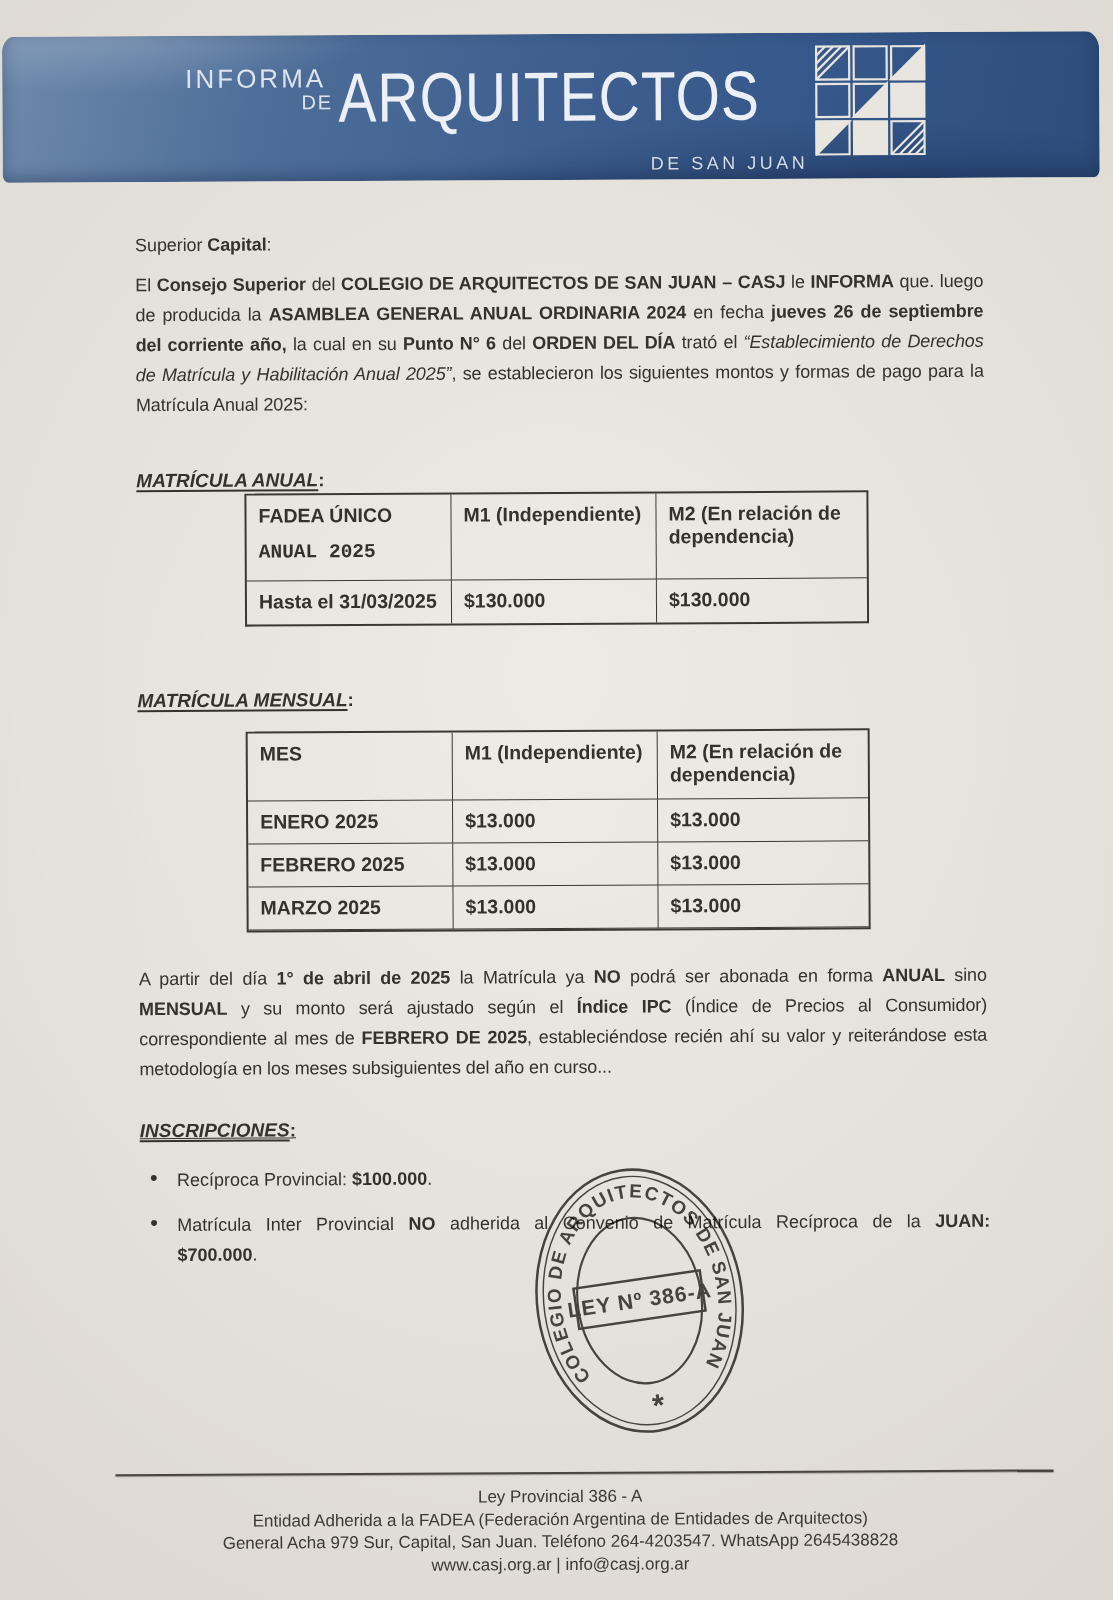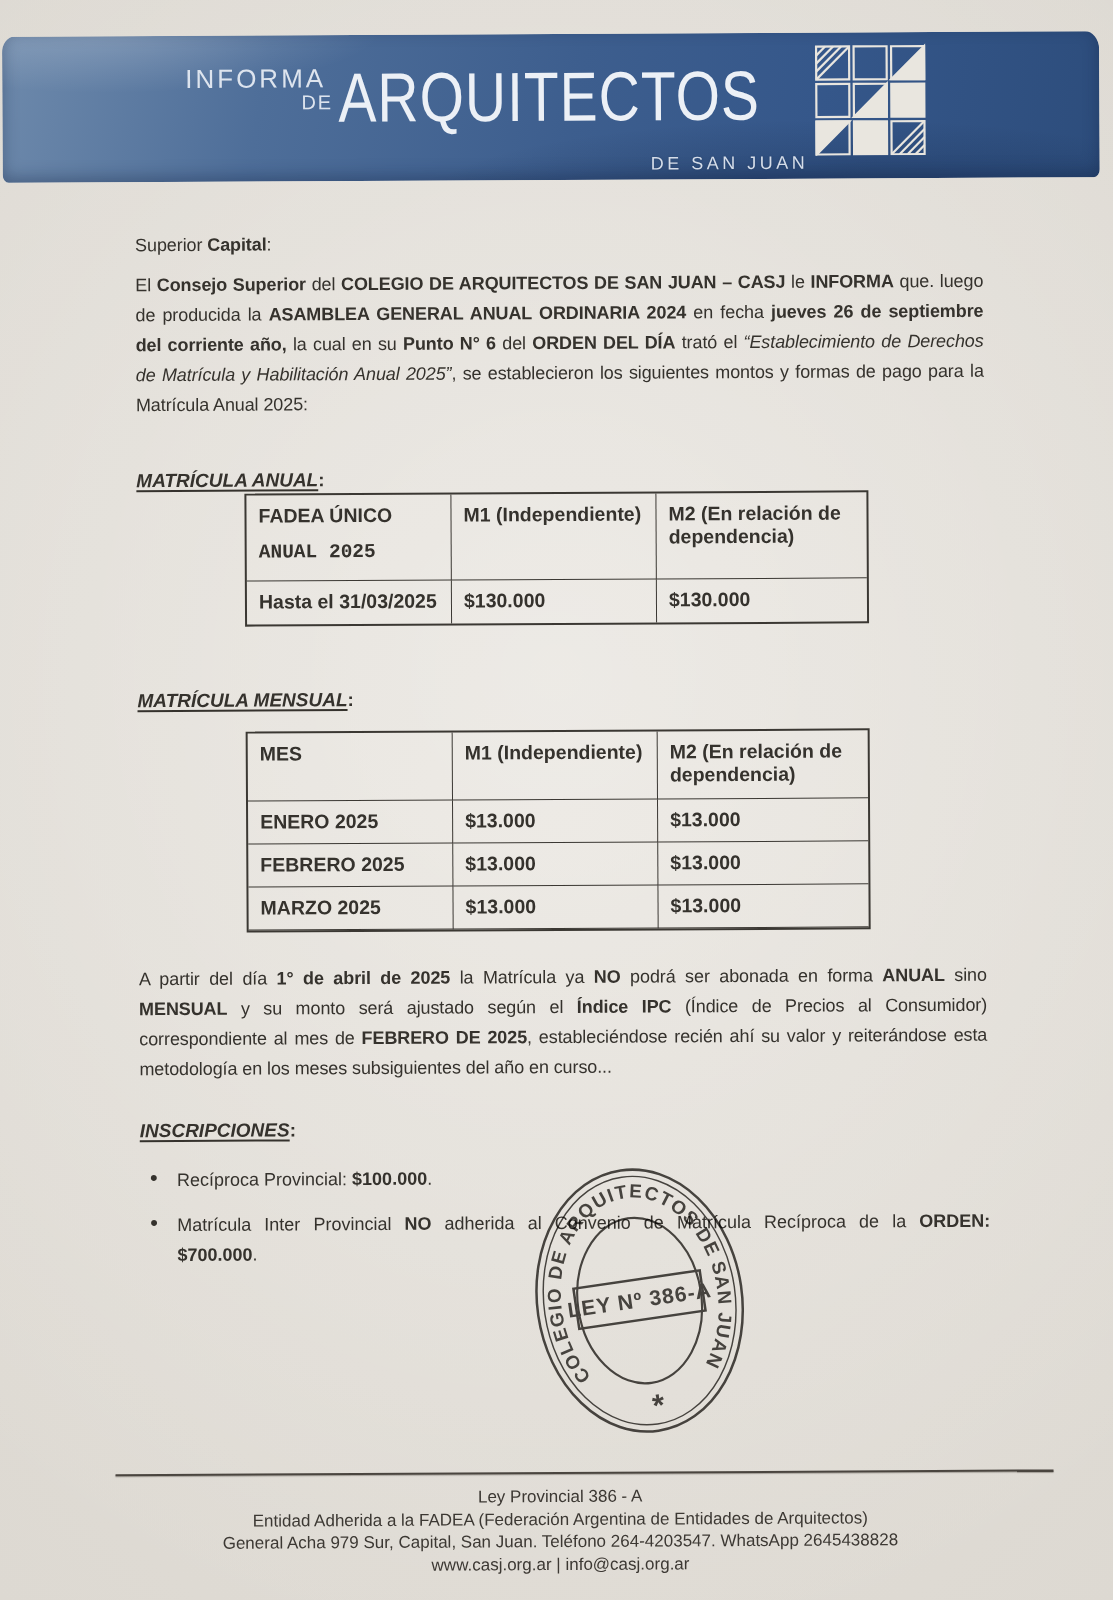--- a/index.html
+++ b/index.html
@@ -31,21 +31,21 @@
               transform:scaleY(1.22); transform-origin:left top; white-space:nowrap;}
   .brand-sub{position:absolute; left:648px; top:120px; font-size:18px; letter-spacing:3.5px; color:#d5dde9; text-shadow:0 0 2px rgba(30,50,80,.4);}
   .logo{position:absolute; left:810px; top:11px;}
 
   
   .txt{font-size:18px; line-height:30px; letter-spacing:-0.1px;}
   .salutation{position:absolute; left:138px; top:228px;}
   .intro{position:absolute; left:138px; top:268px; width:848px; text-align:justify;}
   .note{position:absolute; left:138px; top:962px; width:848px; text-align:justify;}
   .sec-title{position:absolute; left:138px; font-size:19px;}
-  .sec1{top:450px;margin-top:18px;} .sec2{top:688px;} .sec3{top:1118px;}
+  .sec1{top:450px;margin-top:18px;} .sec2{top:688px;} .sec3{top:1118px;text-decoration:underline;}
 
   
   .tbl{position:absolute; left:246px; display:grid; grid-template-columns:205px 205px 210px;
        border:2px solid #3b3833; font-size:19.5px; font-weight:bold; background:rgba(255,255,255,0.06);}
   .t1{top:492px;} .t2{top:730px;}
   .tbl>div{border-right:1.8px solid #3b3833; border-bottom:1.8px solid #3b3833; padding:9px 8px 8px 12px; box-sizing:border-box;}
   .tbl>div:nth-child(3n){border-right:none;}
   .t1>div:nth-child(n+4){border-bottom:none;}
   .t2>div:nth-child(n+13){border-bottom:none;}
   .t1 .hcell{min-height:86px;} .t2 .hcell{min-height:68px;}
@@ -136,21 +136,21 @@
       <div class="dcell">MARZO 2025</div>
       <div class="dcell">$13.000</div>
       <div class="dcell">$13.000</div>
     </div>
 
     <p class="txt note" style="margin:0"><span>A partir del día </span><span class="b">1° de abril de 2025</span><span> la Matrícula ya </span><span class="b">NO</span><span> podrá ser abonada en forma </span><span class="b">ANUAL</span><span> sino </span><span class="b">MENSUAL</span><span> y su monto será ajustado según el </span><span class="b">Índice IPC</span><span> (Índice de Precios al Consumidor) correspondiente al mes de </span><span class="b">FEBRERO DE 2025</span><span>, estableciéndose recién ahí su valor y reiterándose esta metodología en los meses subsiguientes del año en curso...</span></p>
 
     <div class="sec-title sec3"><span class="b i u">INSCRIPCIONES</span><span class="b">:</span></div>
     <div class="bullet bl1"><span>Recíproca Provincial: </span><span class="b">$100.000</span><span>.</span></div>
     <div class="bullet bl2">
-      <div class="jall"><span>Matrícula Inter Provincial </span><span class="b">NO</span><span> adherida al Convenio de Matrícula Recíproca de la </span><span class="b">ORDEN:</span></div>
+      <div class="jall"><span>Matrícula Inter Provincial </span><span class="b">NO</span><span> adherida al Convenio de Matrícula Recíproca de la </span><span class="b">JUAN:</span></div>
       <div><span class="b">$700.000</span><span>.</span></div>
     </div>
 
     <svg class="stamp" width="232" height="290" viewBox="0 0 240 300" xmlns="http://www.w3.org/2000/svg">
       <g transform="rotate(-8 120 150)" stroke="#2f2c28" fill="none">
         <ellipse cx="120" cy="150" rx="106" ry="136" stroke-width="2.6"></ellipse>
         <ellipse cx="120" cy="150" rx="99" ry="129" stroke-width="1.5"></ellipse>
         <ellipse cx="120" cy="150" rx="64" ry="86" stroke-width="2.2"></ellipse>
         <path id="ring-path" d="M 62.72 225.66 A 81 107 0 1 1 177.28 74.34 A 81 107 0 1 1 62.72 225.66" stroke="none"></path>
         <rect x="54" y="128" width="132" height="42" stroke-width="2.6"></rect>

